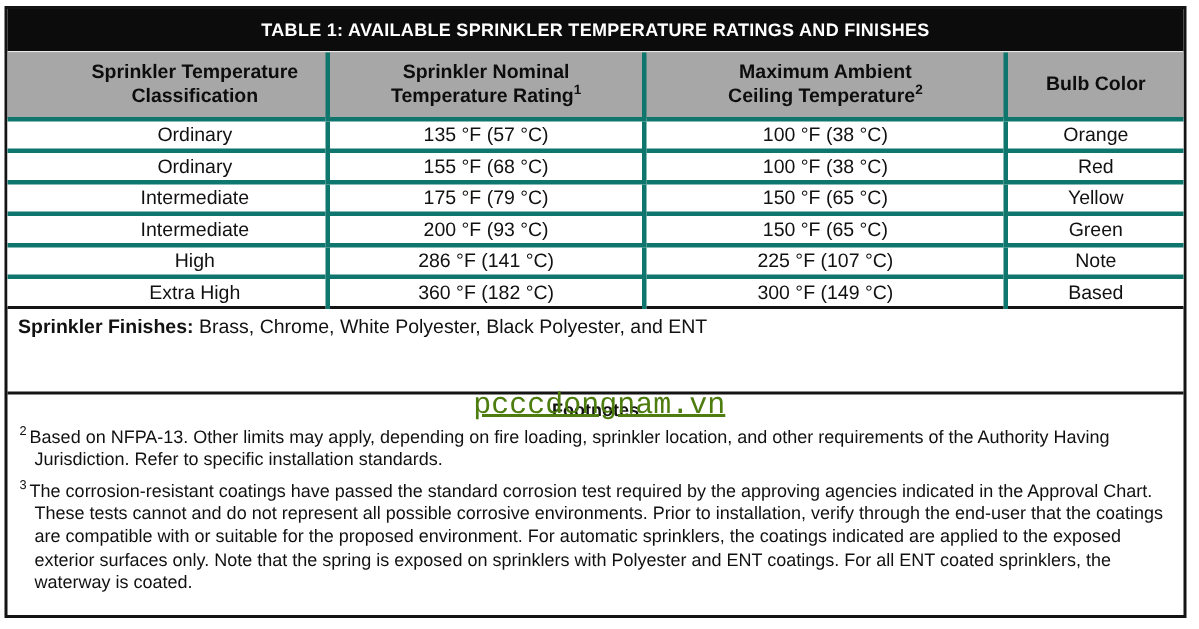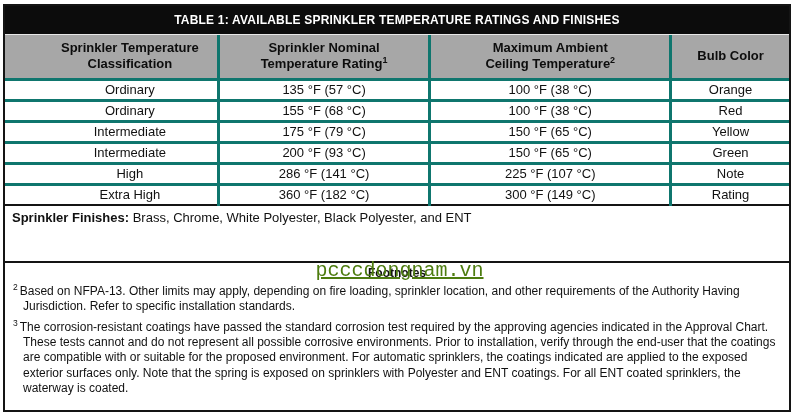--- a/index.html
+++ b/index.html
@@ -100,21 +100,21 @@
         <tr>
           <td>High</td>
           <td>286 °F (141 °C)</td>
           <td>225 °F (107 °C)</td>
           <td>Note</td>
         </tr>
         <tr>
           <td>Extra High</td>
           <td>360 °F (182 °C)</td>
           <td>300 °F (149 °C)</td>
-          <td>Rating</td>
+          <td>Based</td>
         </tr>
       </tbody>
     </table>
 
     <div class="finishes">
       <p><span class="lbl">Sprinkler Finishes:</span> <span>Brass, Chrome, White Polyester, Black Polyester, and ENT</span></p>
     </div>
 
     <div class="footnotes">
       <div class="fn-heading">Footnotes</div>

